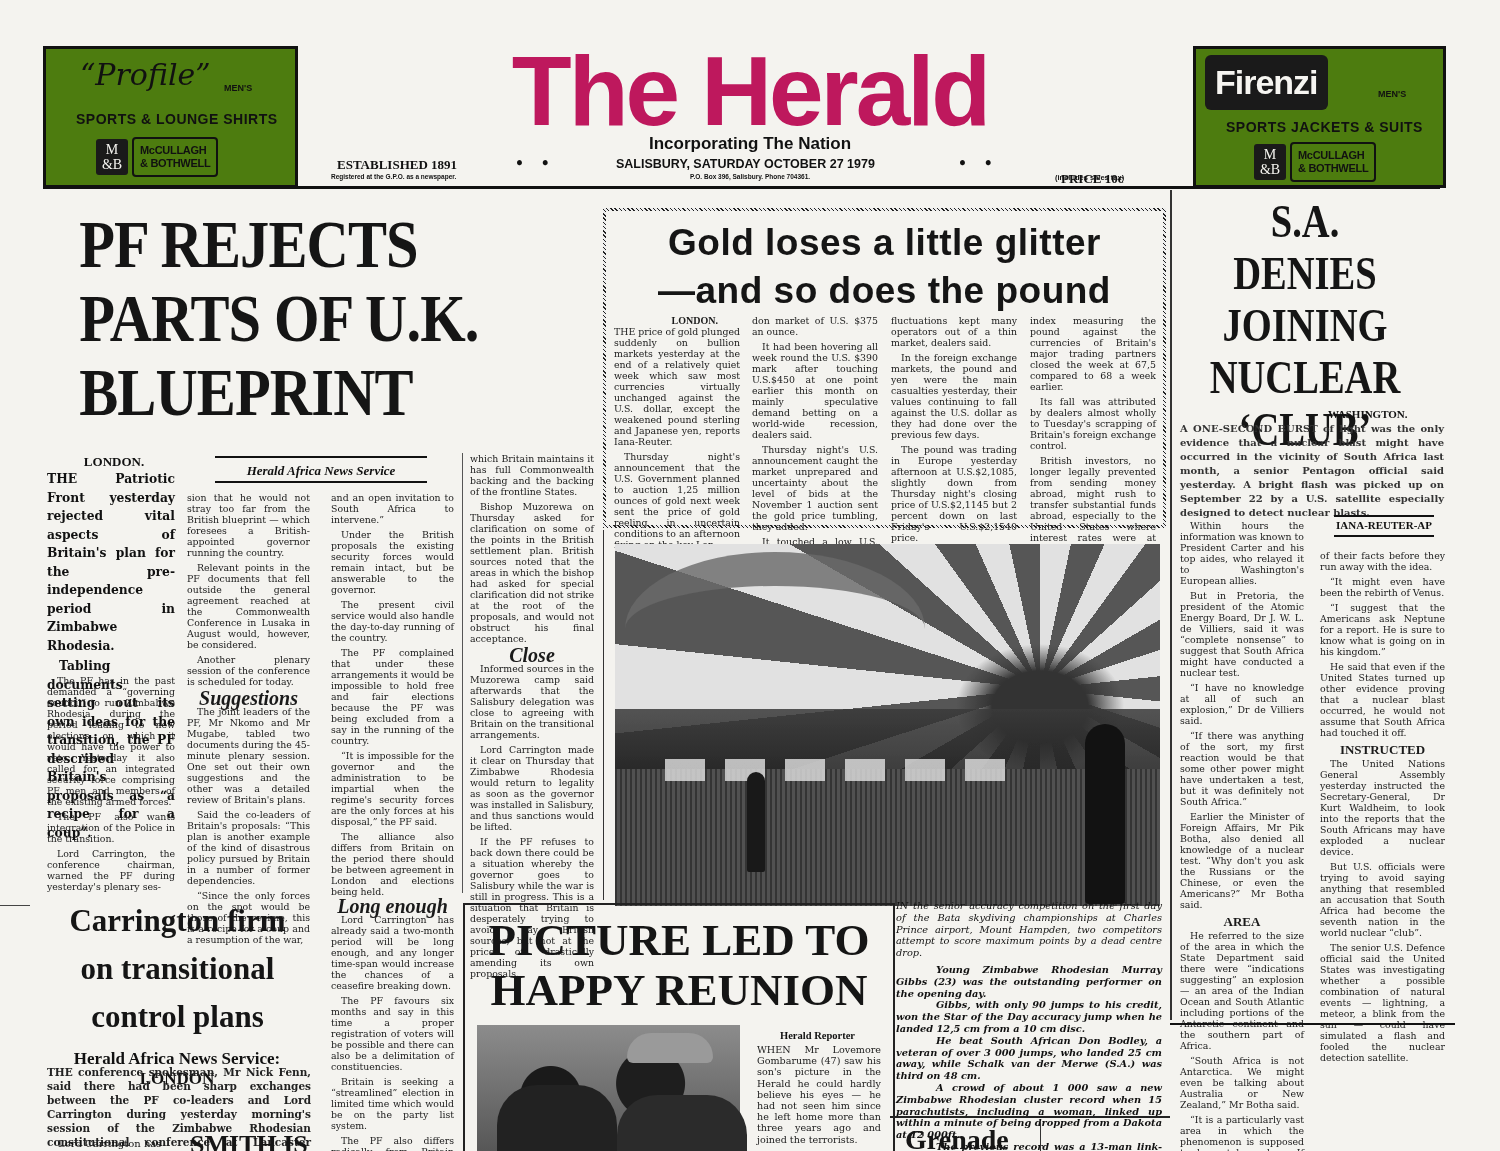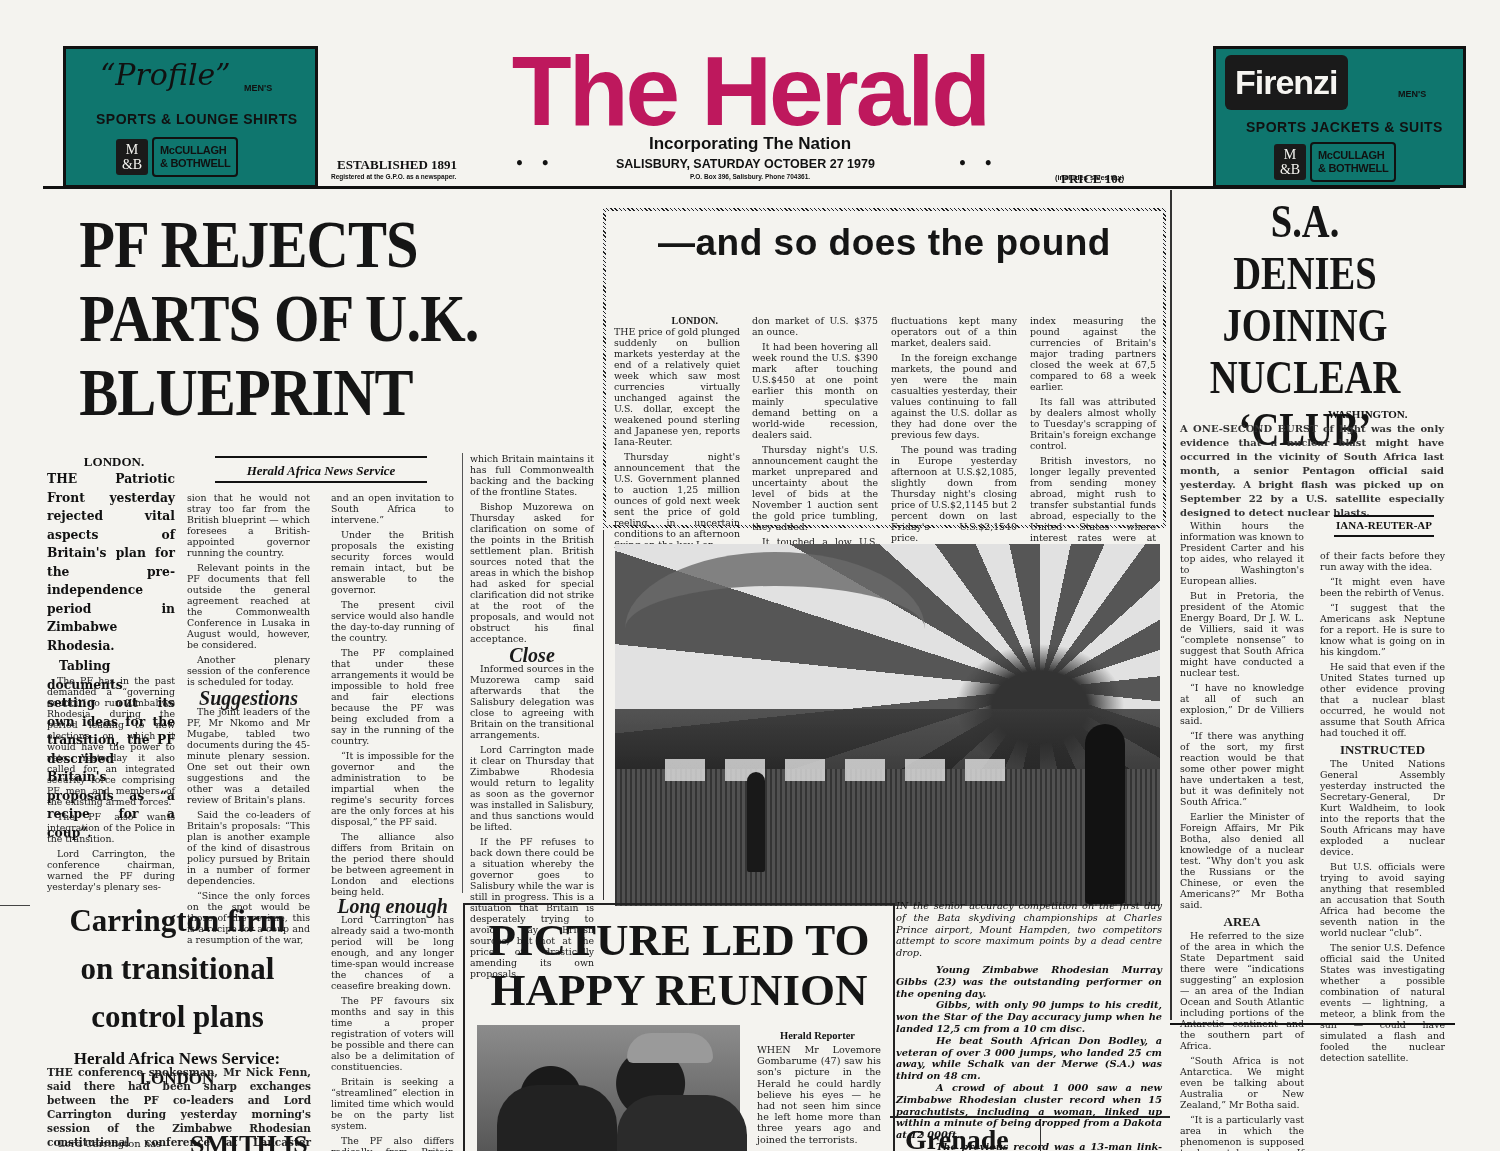--- a/index.html
+++ b/index.html
@@ -1,20 +1,20 @@
 <!DOCTYPE html>
 <html><head>
 <meta charset="utf-8">
 <style>
   html,body{margin:0;padding:0;}
   body{width:1500px;height:1151px;overflow:hidden;background:#f4f3ef;position:relative;font-family:"DejaVu Serif","Liberation Serif",serif;color:#111;}
   .abs{position:absolute;}
   .sans{font-family:"Liberation Sans","DejaVu Sans",sans-serif;}
   
-  .ad{border:3px solid #111;background:#0f766e;margin-left:20px;}
+  .ad{border:3px solid #111;background:#4d7c0f;}
   .profile{font-family:"DejaVu Serif",serif;font-style:italic;font-size:30px;font-weight:normal;}
   .mens{font-family:"Liberation Sans",sans-serif;font-weight:bold;font-size:9px;}
   .adline{font-family:"Liberation Sans",sans-serif;font-weight:bold;font-size:14px;letter-spacing:0.5px;}
   .mb-box{display:flex;align-items:center;gap:4px;}
   .mb-dark{background:#1a1a1a;color:#f6f5f1;font-family:"Liberation Serif",serif;font-size:14px;line-height:15px;text-align:center;width:32px;height:36px;border-radius:3px;display:flex;flex-direction:column;justify-content:center;}
   .mb-light{border:2px solid #111;border-radius:4px;font-family:"Liberation Sans",sans-serif;font-weight:bold;font-size:11px;line-height:13px;padding:3px 6px;height:30px;display:flex;flex-direction:column;justify-content:center;letter-spacing:-0.3px;}
   .firenzi{background:#1a1a1a;color:#f6f5f1;font-family:"Liberation Sans",sans-serif;font-weight:bold;font-size:34px;border-radius:6px;padding:0 10px;height:55px;line-height:55px;letter-spacing:-1px;}
   
   .masthead-title{font-family:"Liberation Sans",sans-serif;font-weight:bold;font-size:98px;letter-spacing:-3px;line-height:1;color:#be185d;}
   .incorp{font-family:"Liberation Sans",sans-serif;font-weight:bold;font-size:17px;}
@@ -164,20 +164,21 @@
   <div class="abs dateline" style="left:47px;top:164px;width:260px;font-size:17px;">Herald Africa News Service: LONDON</div>
   <div class="abs" style="left:47px;top:180px;width:264px;font-family:'DejaVu Serif',serif;font-size:10.5px;line-height:14px;font-weight:bold;text-align:justify;color:#222;">
     <span>THE conference spokesman, Mr Nick Fenn, said there had been sharp exchanges between the PF co-leaders and Lord Carrington during yesterday morning's session of the Zimbabwe Rhodesian constitutional conference at Lancaster House.</span>
   </div>
   <div class="abs" style="left:58px;top:253px;font-family:'DejaVu Serif',serif;font-size:10px;">Lord Carrington has</div>
   <div class="abs h-serif" style="left:190px;top:247px;font-size:26px;">SMITH IS</div>
 </div>
 
 <div class="abs hatch" style="left:603px;top:208px;width:557px;height:314px;">
   <div class="abs h-sans" style="left:0;top:8px;width:557px;text-align:center;font-size:37px;line-height:48px;letter-spacing:0.5px;">
+    <div>Gold loses a little glitter</div>
     <div>—and so does the pound</div>
   </div>
   <div class="col" style="left:8px;top:104px;width:126px;">
     <div class="dateline" style="font-size:10px;text-align:right;padding-right:22px;">LONDON.</div>
     <p class="first">THE price of gold plunged suddenly on bullion markets yesterday at the end of a relatively quiet week which saw most currencies virtually unchanged against the U.S. dollar, except the weakened pound sterling and Japanese yen, reports Iana-Reuter.</p>
     <p>Thursday night's announcement that the U.S. Government planned to auction 1,25 million ounces of gold next week sent the price of gold reeling in uncertain conditions to an afternoon fixing on the key Lon-</p>
   </div>
   <div class="col" style="left:146px;top:104px;width:126px;">
     <p class="first">don market of U.S. $375 an ounce.</p>
     <p>It had been hovering all week round the U.S. $390 mark after touching U.S.$450 at one point earlier this month on mainly speculative demand betting on a world-wide recession, dealers said.</p>

